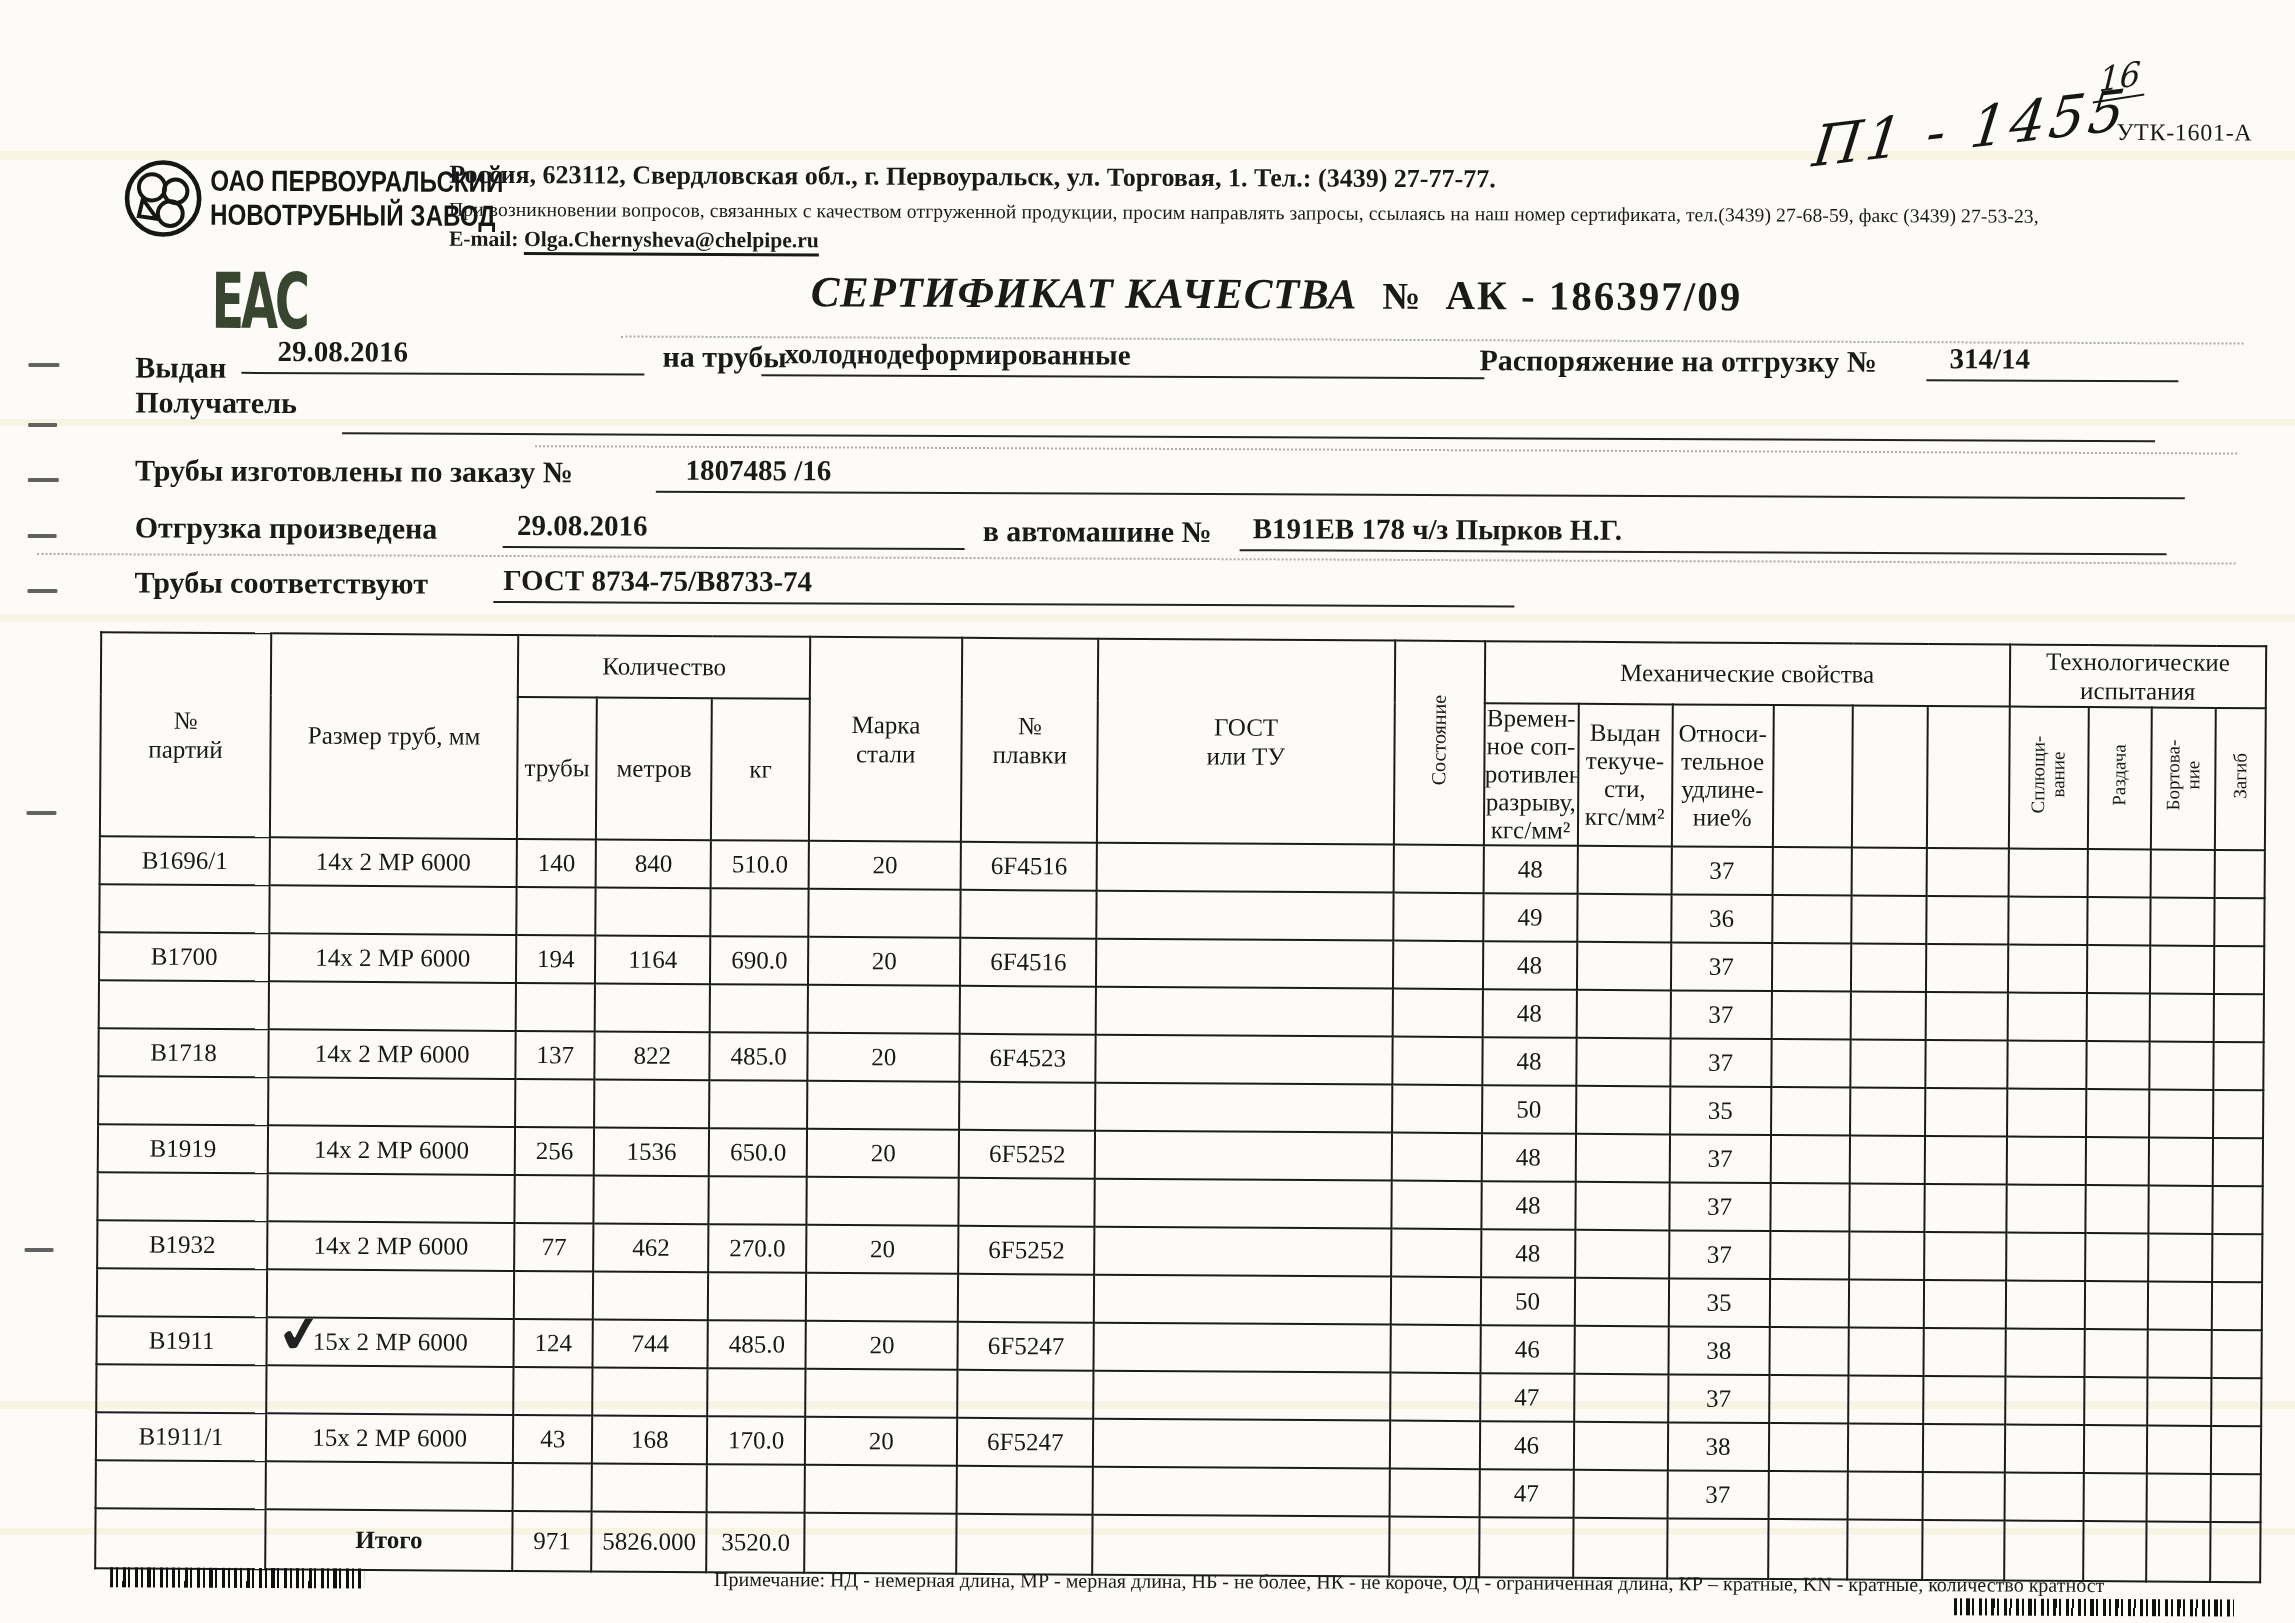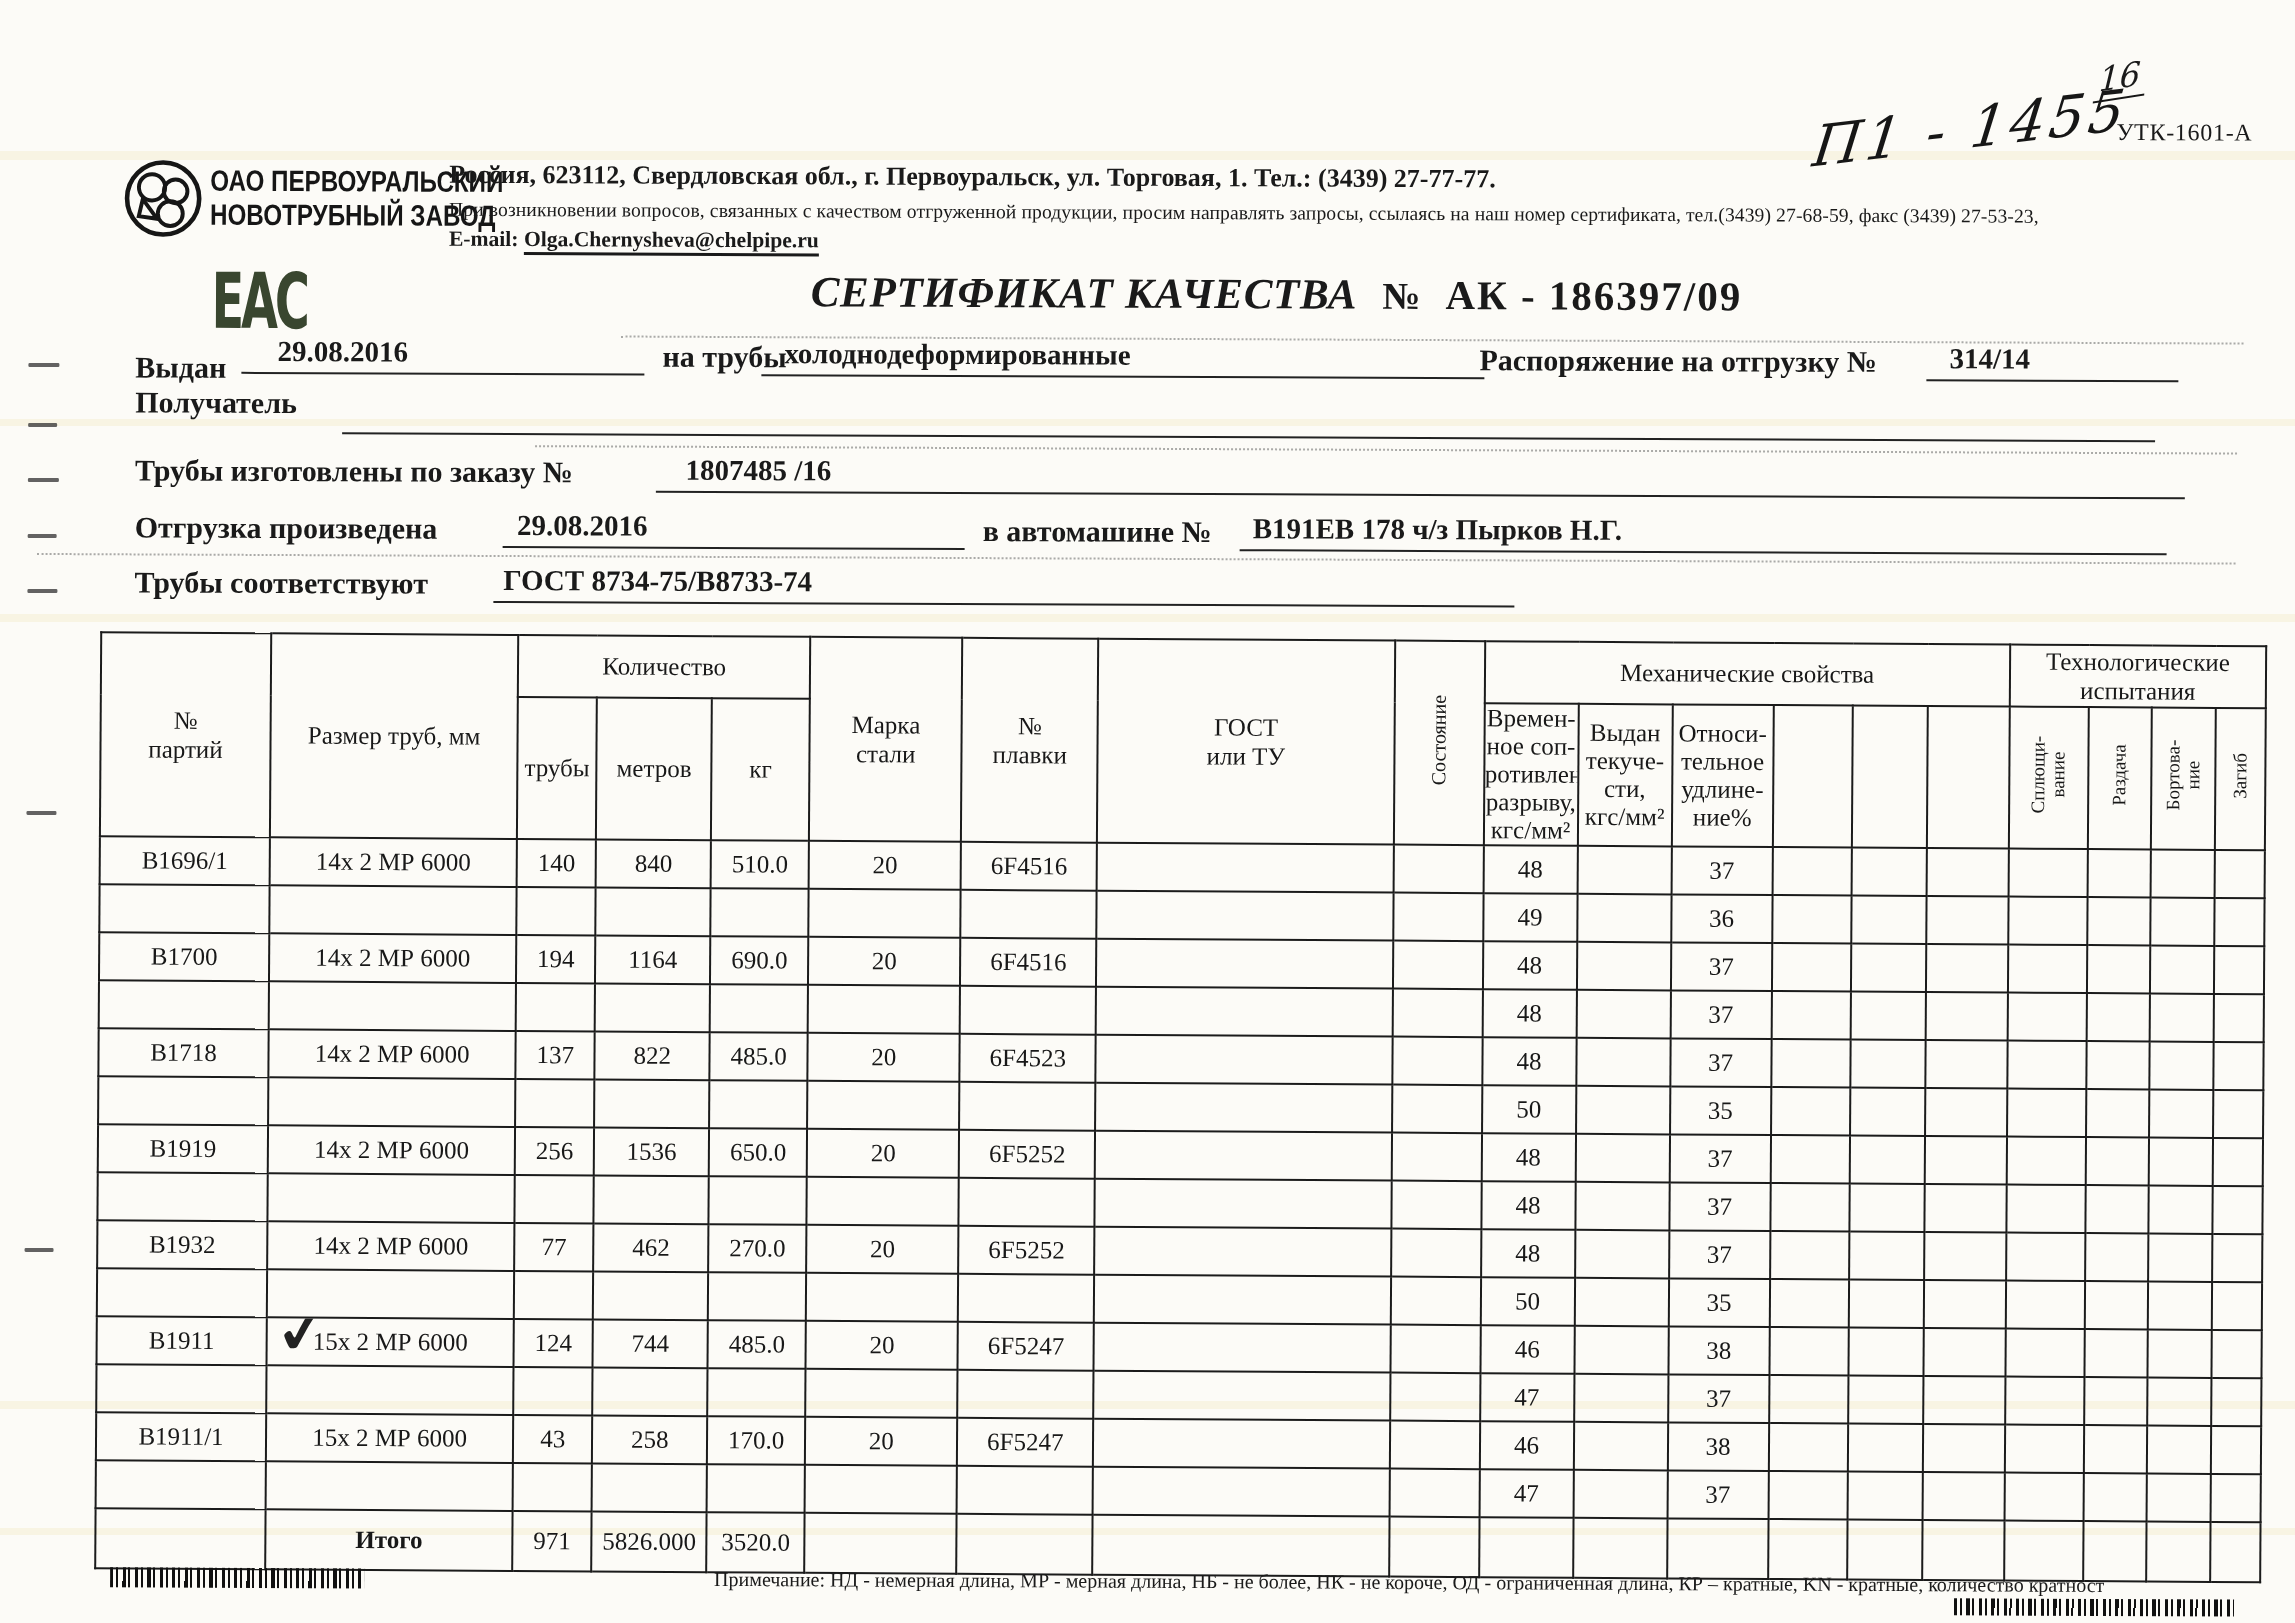--- a/index.html
+++ b/index.html
@@ -465,21 +465,21 @@
             <td class="c-m6"></td>
             <td class="c-t1"></td>
             <td class="c-t2"></td>
             <td class="c-t3"></td>
             <td class="c-t4"></td>
           </tr>
           <tr>
             <td class="c-batch">В1911/1</td>
             <td class="c-size">15х 2 МР 6000</td>
             <td class="c-pcs">43</td>
-            <td class="c-m">258</td>
+            <td class="c-m">168</td>
             <td class="c-kg">170.0</td>
             <td class="c-grade">20</td>
             <td class="c-heat">6F5247</td>
             <td class="c-gost"></td>
             <td class="c-state"></td>
             <td class="c-m1">46</td>
             <td class="c-m2"></td>
             <td class="c-m3">38</td>
             <td class="c-m4"></td>
             <td class="c-m5"></td>

